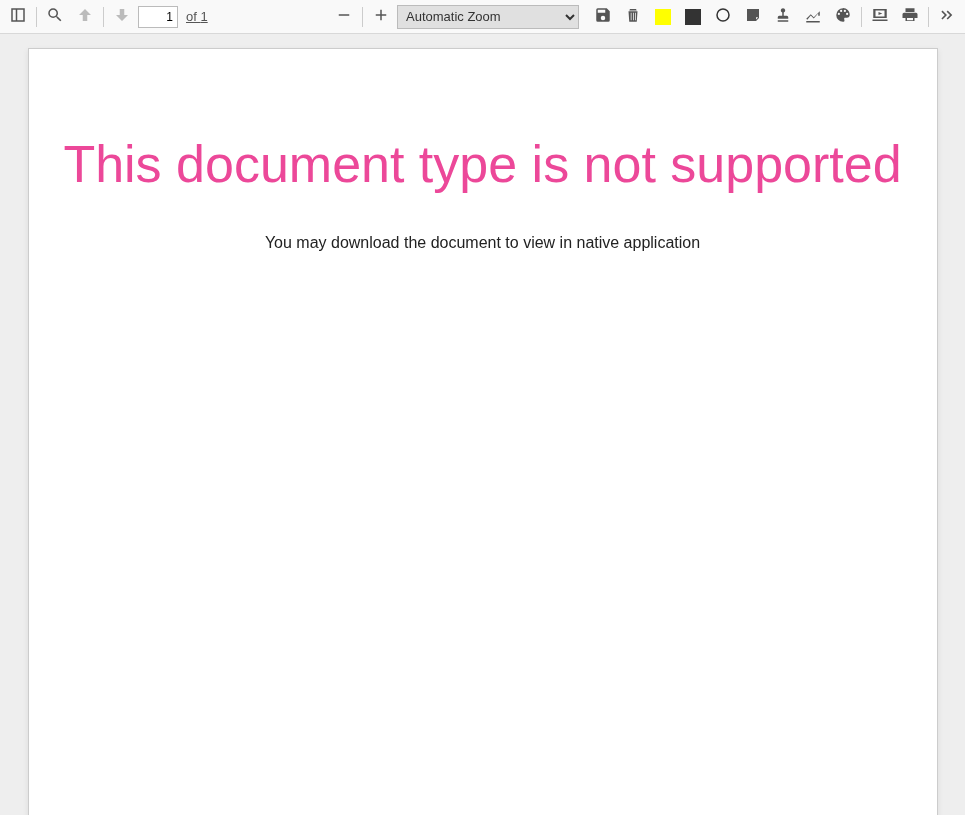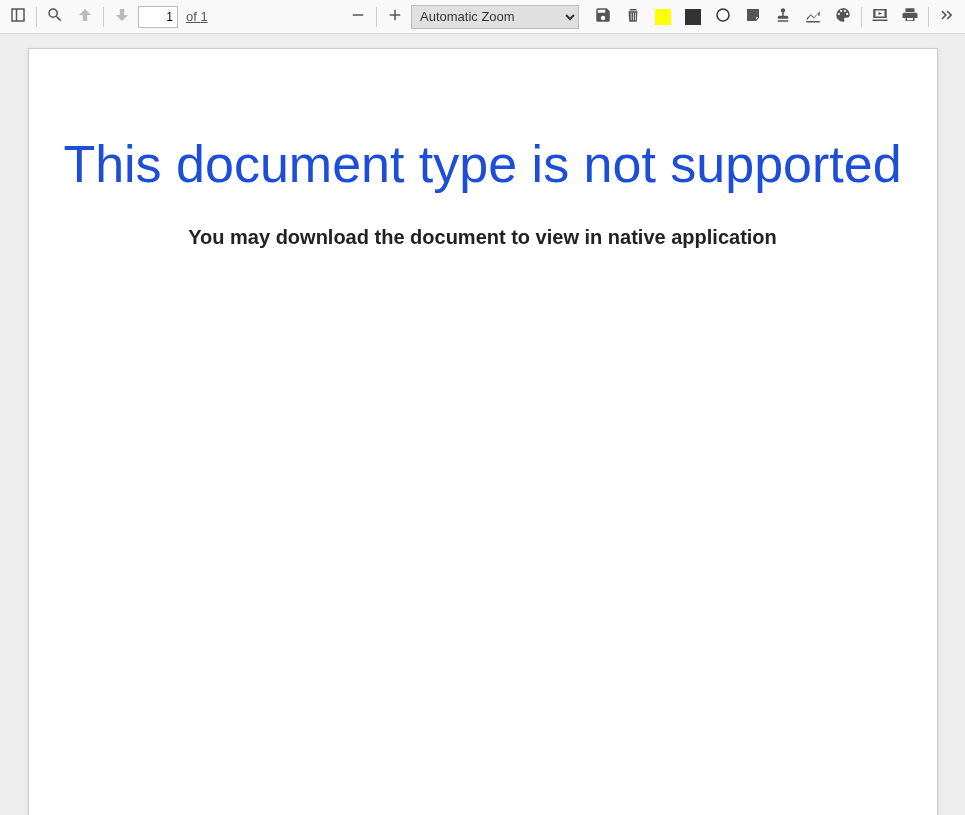--- a/index.html
+++ b/index.html
@@ -55,21 +55,21 @@
   font-size: 12px;
 }
 .page-of {
   margin-left: 6px;
   color: #555;
   font-size: 13px;
   text-decoration: underline;
 }
 .zoom-select {
   height: 24px;
-  width: 168px;
+  width: 182px;
   background: #e0e0e0;
   border: 1px solid #bbb;
   font-size: 13px;
   padding: 0 4px;
   color: #333;
   cursor: pointer;
 }
 .highlighter-sq { width: 16px; height: 16px; background: #ffff00; }
 .black-sq { width: 16px; height: 16px; background: #333; }
 .viewer {
@@ -85,32 +85,31 @@
 .page {
   width: 910px;
   min-height: 1150px;
   background: #fff;
   border: 1px solid #ccc;
   box-shadow: 0 2px 6px rgba(0,0,0,0.08);
   padding-top: 70px;
   text-align: center;
 }
 .error-msg {
-  color: #1d4ed8;
+  color: #ec4899;
   font-size: 52px;
   font-weight: 400;
   line-height: 1.75;
   font-family: Arial, sans-serif;
 }
 .sub-msg {
   color: #222;
-  font-size: 20px;
-  margin-top: 16px;
+  font-size: 16px;
+  margin-top: 24px;
   font-family: Arial, sans-serif;
-  font-weight: bold;
 }
 ::-webkit-scrollbar { width: 17px; }
 ::-webkit-scrollbar-track { background: #f1f1f1; }
 ::-webkit-scrollbar-thumb { background: #c1c1c1; }
 ::-webkit-scrollbar-button { background: #f1f1f1; height: 17px; display: block; }
 </style>
 </head>
 <body>
 
 <div class="toolbar">

